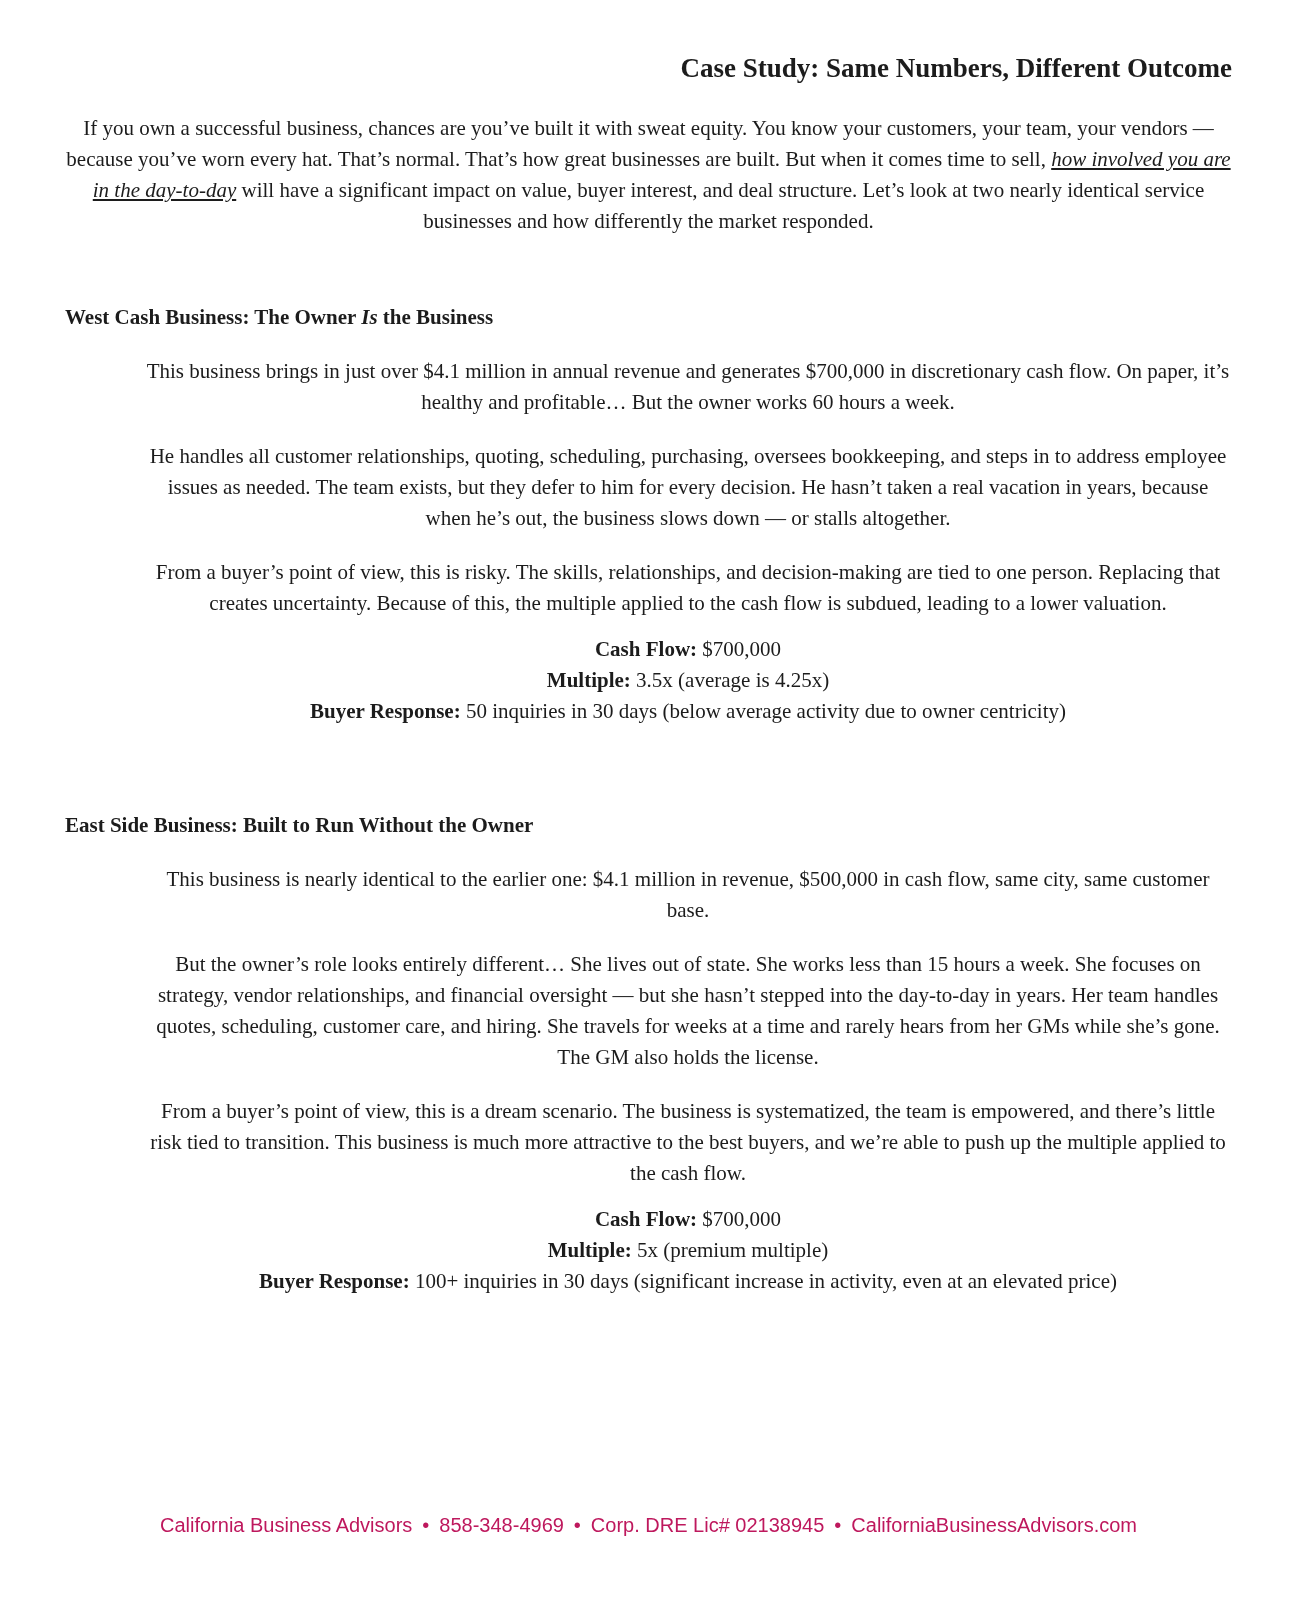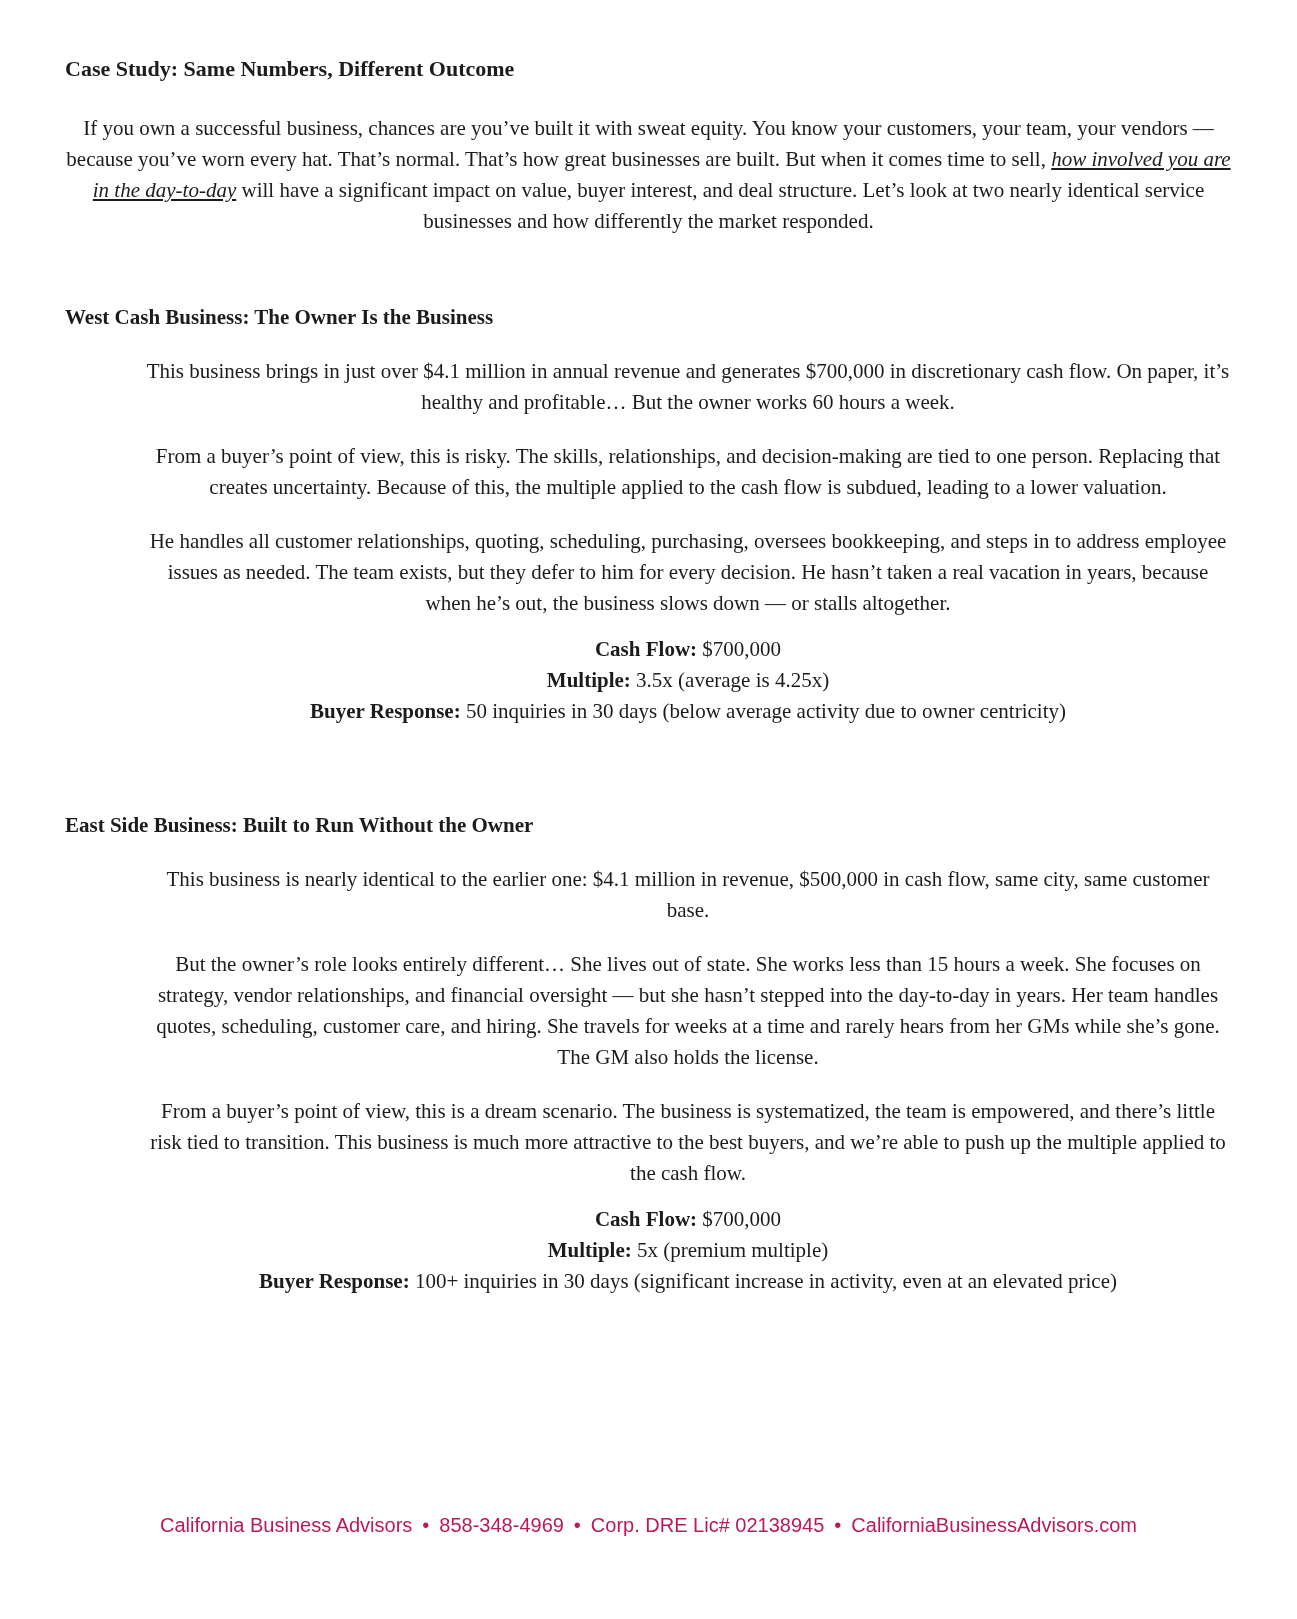--- a/index.html
+++ b/index.html
@@ -15,45 +15,45 @@
     overflow: hidden;
     font-family: "Liberation Serif", serif;
     color: #1c1c1c;
   }
   .page {
     position: absolute;
     inset: 0;
     padding: 52px 65px 0 65px;
   }
   .doc-title {
-    font-size: 22px;
+    font-size: 27px;
     line-height: 33px;
     font-weight: 700;
-    text-align: left;
+    text-align: right;
     margin: 0 0 28px 0;
   }
   .body-text {
     font-size: 21px;
     line-height: 31px;
     text-align: center;
   }
   p { margin: 0; }
   .intro { margin: 0; }
   .emph {
     font-style: italic;
     text-decoration: underline;
   }
   .section-heading {
     font-size: 21px;
     line-height: 31px;
     font-weight: 700;
     margin: 65px 0 0 0;
   }
   .section-heading.east { margin-top: 83px; }
-  .section-heading .bi { }
+  .section-heading .bi { font-style: italic; }
   .indent { margin-left: 79px; }
   .indent > p { margin: 23px 0 0 0; }
   .indent > p.first { }
   .stats { margin-top: 15px; }
   .stat-row { }
   .stat-label { font-weight: 700; }
   .footer {
     position: absolute;
     top: 1512px;
     left: 0;
@@ -71,22 +71,22 @@
 <div class="page">
 
   <h1 class="doc-title">Case Study: Same Numbers, Different Outcome</h1>
 
   <p class="intro body-text"><span>If you own a successful business, chances are you’ve built it with sweat equity. You know your customers, your team, your vendors — because you’ve worn every hat. That’s normal. That’s how great businesses are built. But when it comes time to sell, </span><span class="emph">how involved you are in the day-to-day</span><span> will have a significant impact on value, buyer interest, and deal structure. Let’s look at two nearly identical service businesses and how differently the market responded.</span></p>
 
   <h2 class="section-heading west"><span>West Cash Business: The Owner </span><span class="bi">Is</span><span> the Business</span></h2>
 
   <div class="indent body-text">
     <p class="first">This business brings in just over $4.1 million in annual revenue and generates $700,000 in discretionary cash flow. On paper, it’s healthy and profitable… But the owner works 60 hours a week.</p>
+    <p>He handles all customer relationships, quoting, scheduling, purchasing, oversees bookkeeping, and steps in to address employee issues as needed. The team exists, but they defer to him for every decision. He hasn’t taken a real vacation in years, because when he’s out, the business slows down — or stalls altogether.</p>
     <p>From a buyer’s point of view, this is risky. The skills, relationships, and decision-making are tied to one person. Replacing that creates uncertainty. Because of this, the multiple applied to the cash flow is subdued, leading to a lower valuation.</p>
-    <p>He handles all customer relationships, quoting, scheduling, purchasing, oversees bookkeeping, and steps in to address employee issues as needed. The team exists, but they defer to him for every decision. He hasn’t taken a real vacation in years, because when he’s out, the business slows down — or stalls altogether.</p>
     <div class="stats">
       <div class="stat-row"><span class="stat-label">Cash Flow:</span><span class="stat-value"> $700,000</span></div>
       <div class="stat-row"><span class="stat-label">Multiple:</span><span class="stat-value"> 3.5x (average is 4.25x)</span></div>
       <div class="stat-row"><span class="stat-label">Buyer Response:</span><span class="stat-value"> 50 inquiries in 30 days (below average activity due to owner centricity)</span></div>
     </div>
   </div>
 
   <h2 class="section-heading east">East Side Business: Built to Run Without the Owner</h2>
 
   <div class="indent body-text">

